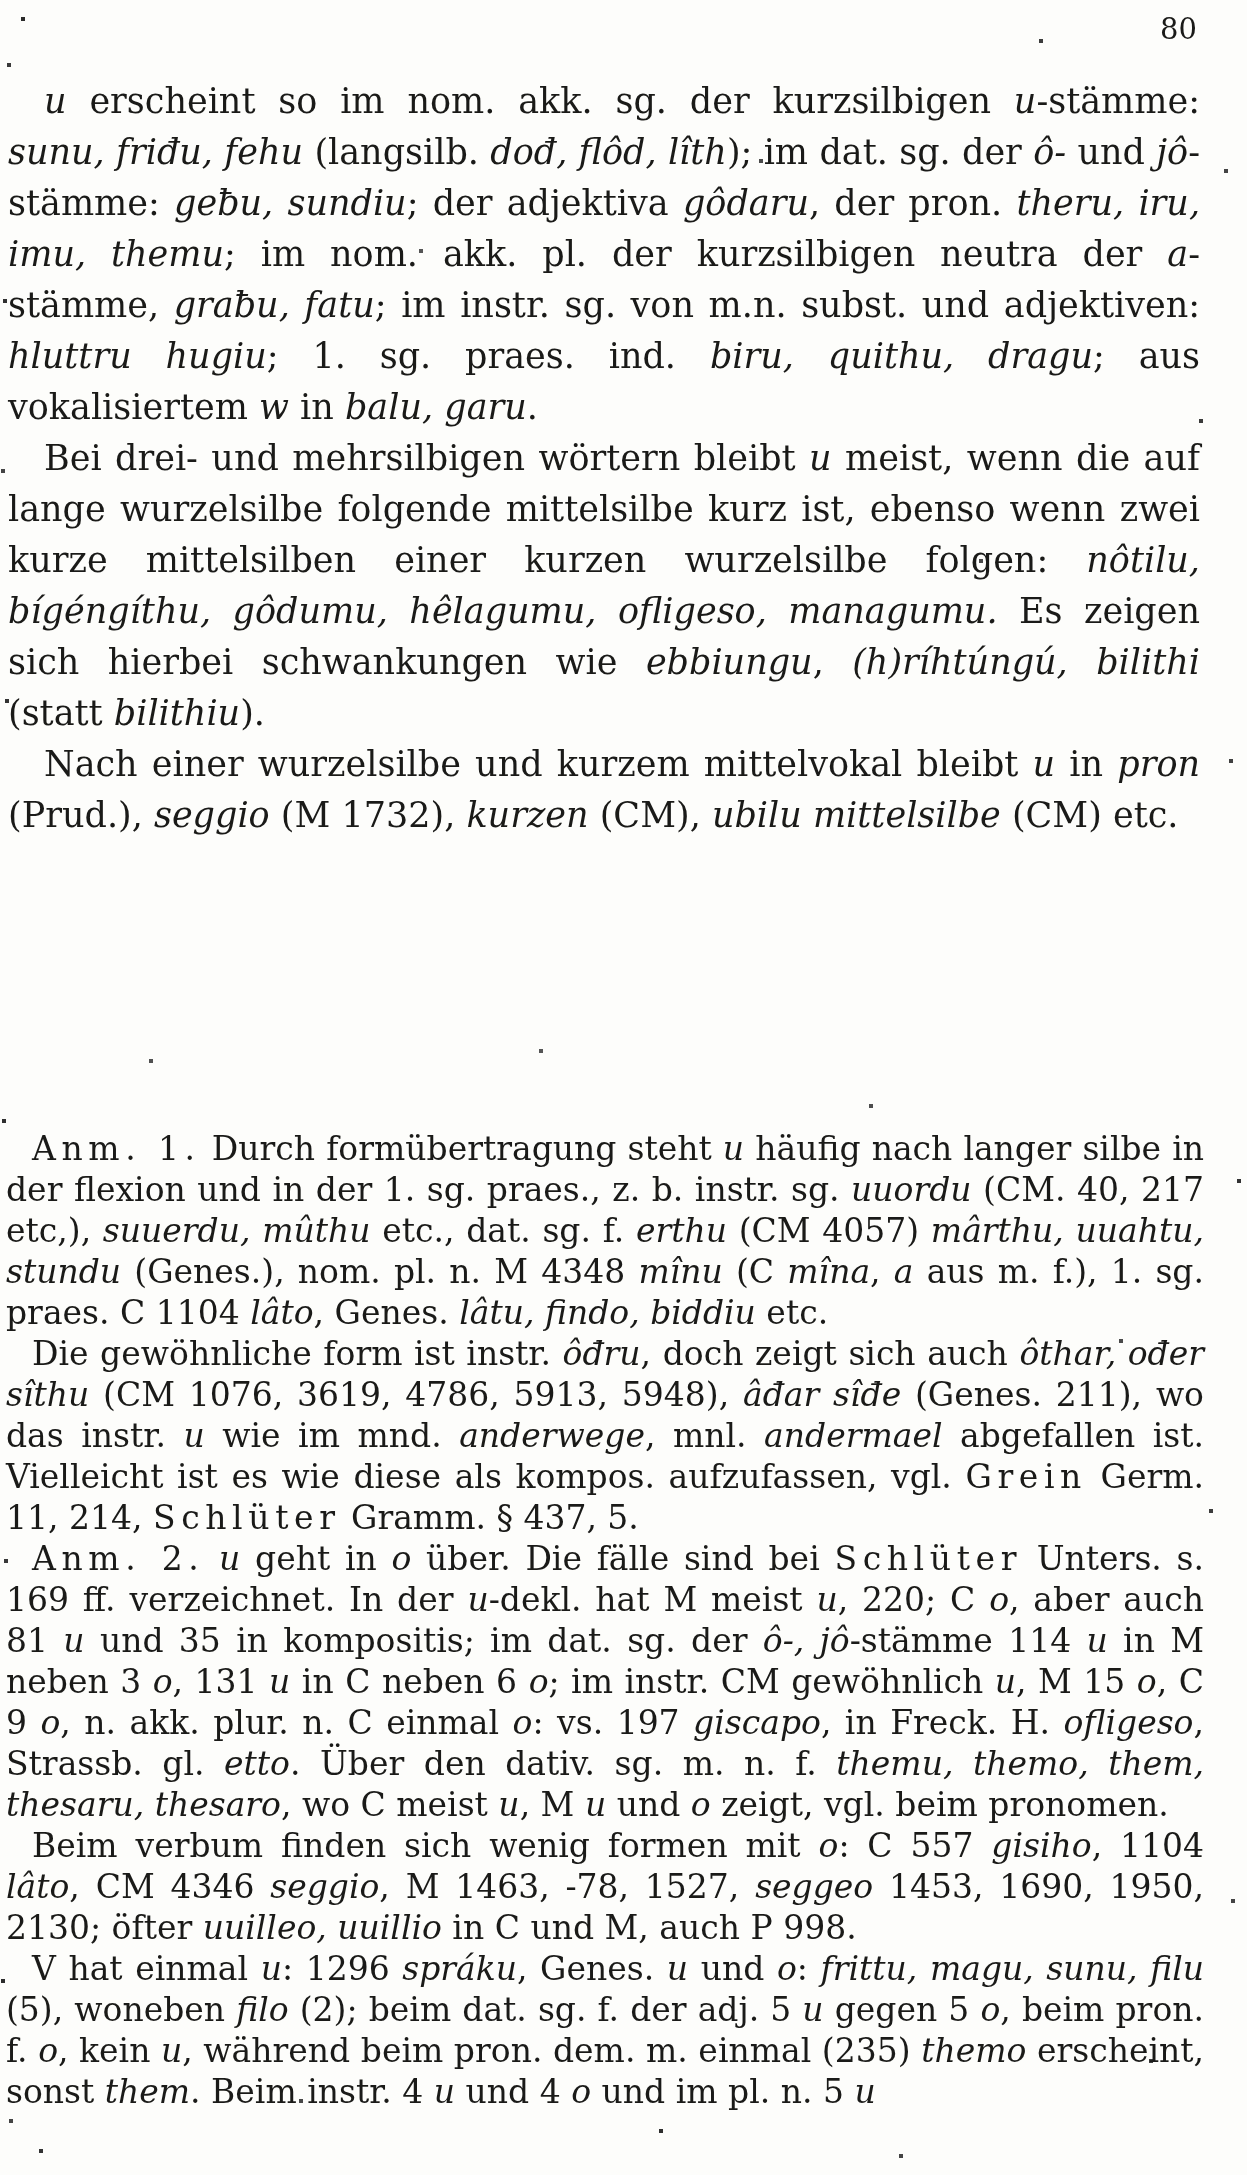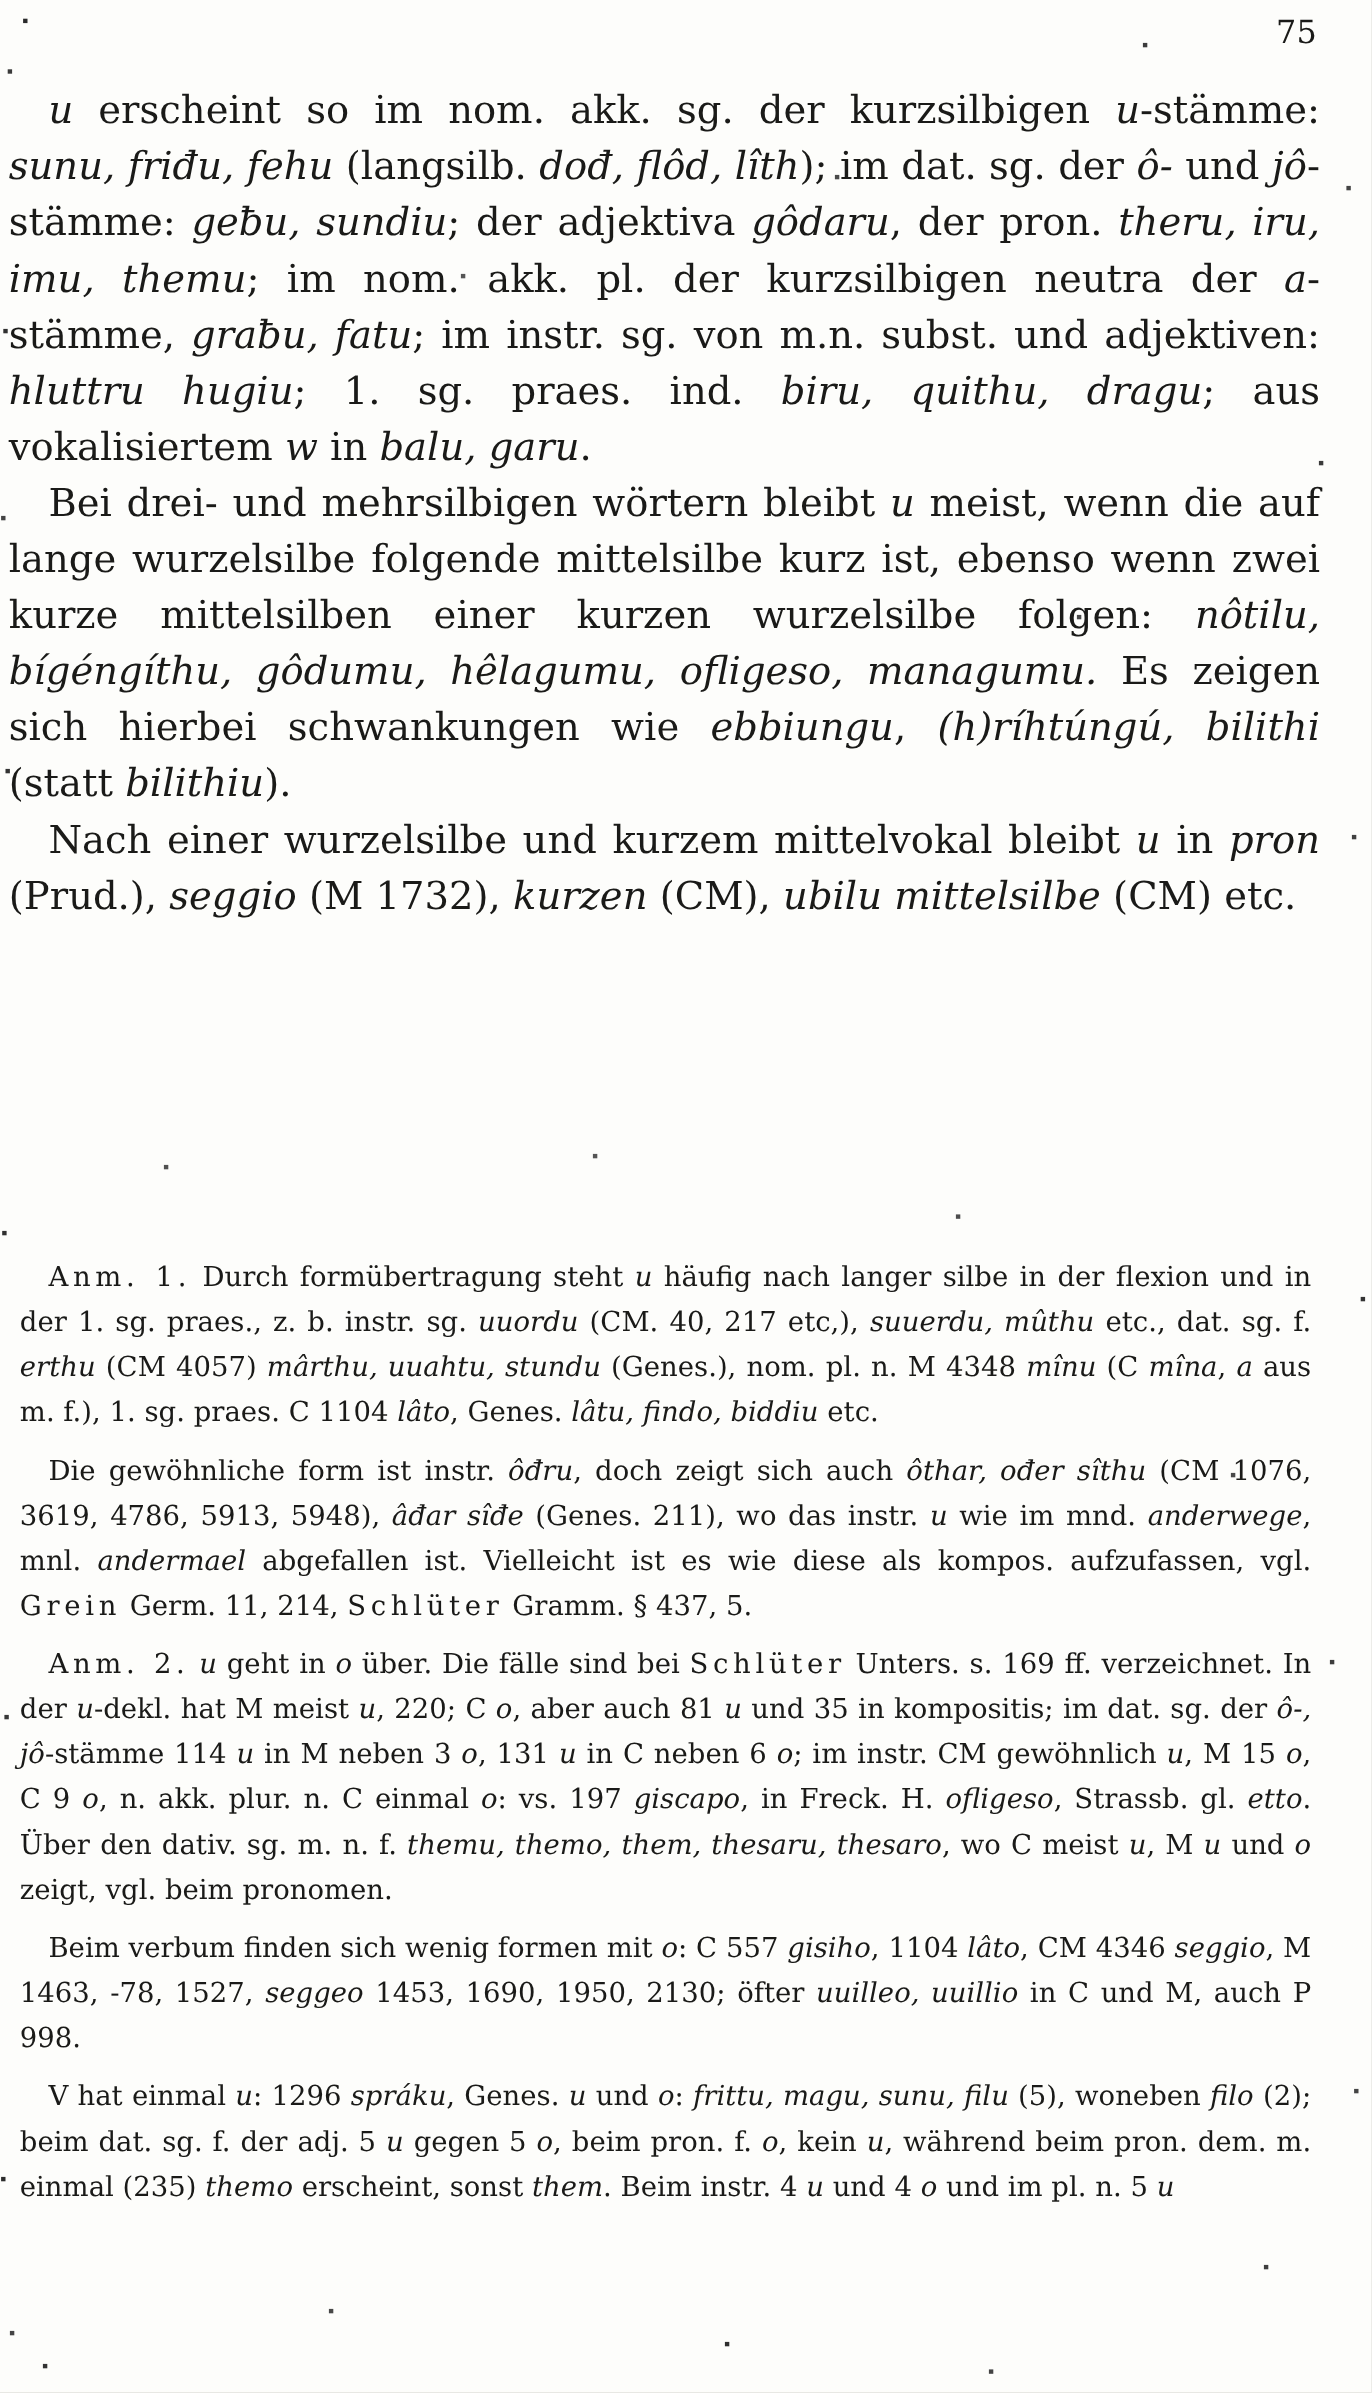--- a/index.html
+++ b/index.html
@@ -26,22 +26,22 @@
   }
   .main p{
     margin:0;
     font-size:35px;line-height:51px;
     text-align:justify;
   }
   .notes{
     position:absolute;top:1128px;left:6px;width:1198px;
   }
   .notes p{
-    margin:12px;
-    font-size:25px;line-height:41px;
+    margin:0;
+    font-size:33px;line-height:41px;
     text-align:justify;
   }
   .ind{text-indent:36px;}
   .notes .ind{text-indent:26px;}
   .i{font-style:italic;}
   .sp{letter-spacing:0.17em;}
   
   .speck{
     position:absolute;top:0;left:0;width:2px;height:2px;background:transparent;
     box-shadow:
@@ -57,21 +57,21 @@
       1150px 2060px 0 1px #3e3e3e;
   }
 </style>
 </head>
 <body>
 
 <div class="page">
   <div class="speck"></div>
 
 
-  <div class="page-num">75</div>
+  <div class="page-num">80</div>
 
   <main class="main" id="main-paras">
       <p class="ind"><span class="i">u</span><span> erscheint so im nom. akk. sg. der kurzsilbigen </span><span class="i">u</span><span>-stämme: </span><span class="i">sunu, friđu, fehu</span><span> (langsilb. </span><span class="i">dođ, flôd, lîth</span><span>); im dat. sg. der </span><span class="i">ô-</span><span> und </span><span class="i">jô</span><span>-stämme: </span><span class="i">geƀu, sundiu</span><span>; der adjektiva </span><span class="i">gôdaru</span><span>, der pron. </span><span class="i">theru, iru, imu, themu</span><span>; im nom. akk. pl. der kurzsilbigen neutra der </span><span class="i">a</span><span>-stämme, </span><span class="i">graƀu, fatu</span><span>; im instr. sg. von m.n. subst. und adjektiven: </span><span class="i">hluttru hugiu</span><span>; 1. sg. praes. ind. </span><span class="i">biru, quithu, dragu</span><span>; aus vokalisiertem </span><span class="i">w</span><span> in </span><span class="i">balu, garu</span><span>.</span></p>
       <p class="ind"><span>Bei drei- und mehrsilbigen wörtern bleibt </span><span class="i">u</span><span> meist, wenn die auf lange wurzelsilbe folgende mittelsilbe kurz ist, ebenso wenn zwei kurze mittelsilben einer kurzen wurzelsilbe folgen: </span><span class="i">nôtilu, bígéngíthu, gôdumu, hêlagumu, ofligeso, managumu.</span><span> Es zeigen sich hierbei schwankungen wie </span><span class="i">ebbiungu</span><span>, </span><span class="i">(h)ríhtúngú, bilithi</span><span> (statt </span><span class="i">bilithiu</span><span>).</span></p>
       <p class="ind"><span>Nach einer wurzelsilbe und kurzem mittelvokal bleibt </span><span class="i">u</span><span> in </span><span class="i">pron</span><span> (Prud.), </span><span class="i">seggio</span><span> (M 1732), </span><span class="i">kurzen</span><span> (CM), </span><span class="i">ubilu mittelsilbe</span><span> (CM) etc.</span></p>
     </main>
 
   <section class="notes" id="note-paras">
       <p class="ind"><span class="sp">Anm. 1.</span><span> Durch formübertragung steht </span><span class="i">u</span><span> häufig nach langer silbe in der flexion und in der 1. sg. praes., z. b. instr. sg. </span><span class="i">uuordu</span><span> (CM. 40, 217 etc,), </span><span class="i">suuerdu, mûthu</span><span> etc., dat. sg. f. </span><span class="i">erthu</span><span> (CM 4057) </span><span class="i">mârthu, uuahtu, stundu</span><span> (Genes.), nom. pl. n. M 4348 </span><span class="i">mînu</span><span> (C </span><span class="i">mîna</span><span>, </span><span class="i">a</span><span> aus m. f.), 1. sg. praes. C 1104 </span><span class="i">lâto</span><span>, Genes. </span><span class="i">lâtu, findo, biddiu</span><span> etc.</span></p>
       <p class="ind"><span>Die gewöhnliche form ist instr. </span><span class="i">ôđru</span><span>, doch zeigt sich auch </span><span class="i">ôthar, ođer sîthu</span><span> (CM 1076, 3619, 4786, 5913, 5948), </span><span class="i">âđar sîđe</span><span> (Genes. 211), wo das instr. </span><span class="i">u</span><span> wie im mnd. </span><span class="i">anderwege</span><span>, mnl. </span><span class="i">andermael</span><span> abgefallen ist. Vielleicht ist es wie diese als kompos. aufzufassen, vgl. </span><span class="sp">Grein</span><span> Germ. 11, 214, </span><span class="sp">Schlüter</span><span> Gramm. § 437, 5.</span></p>

